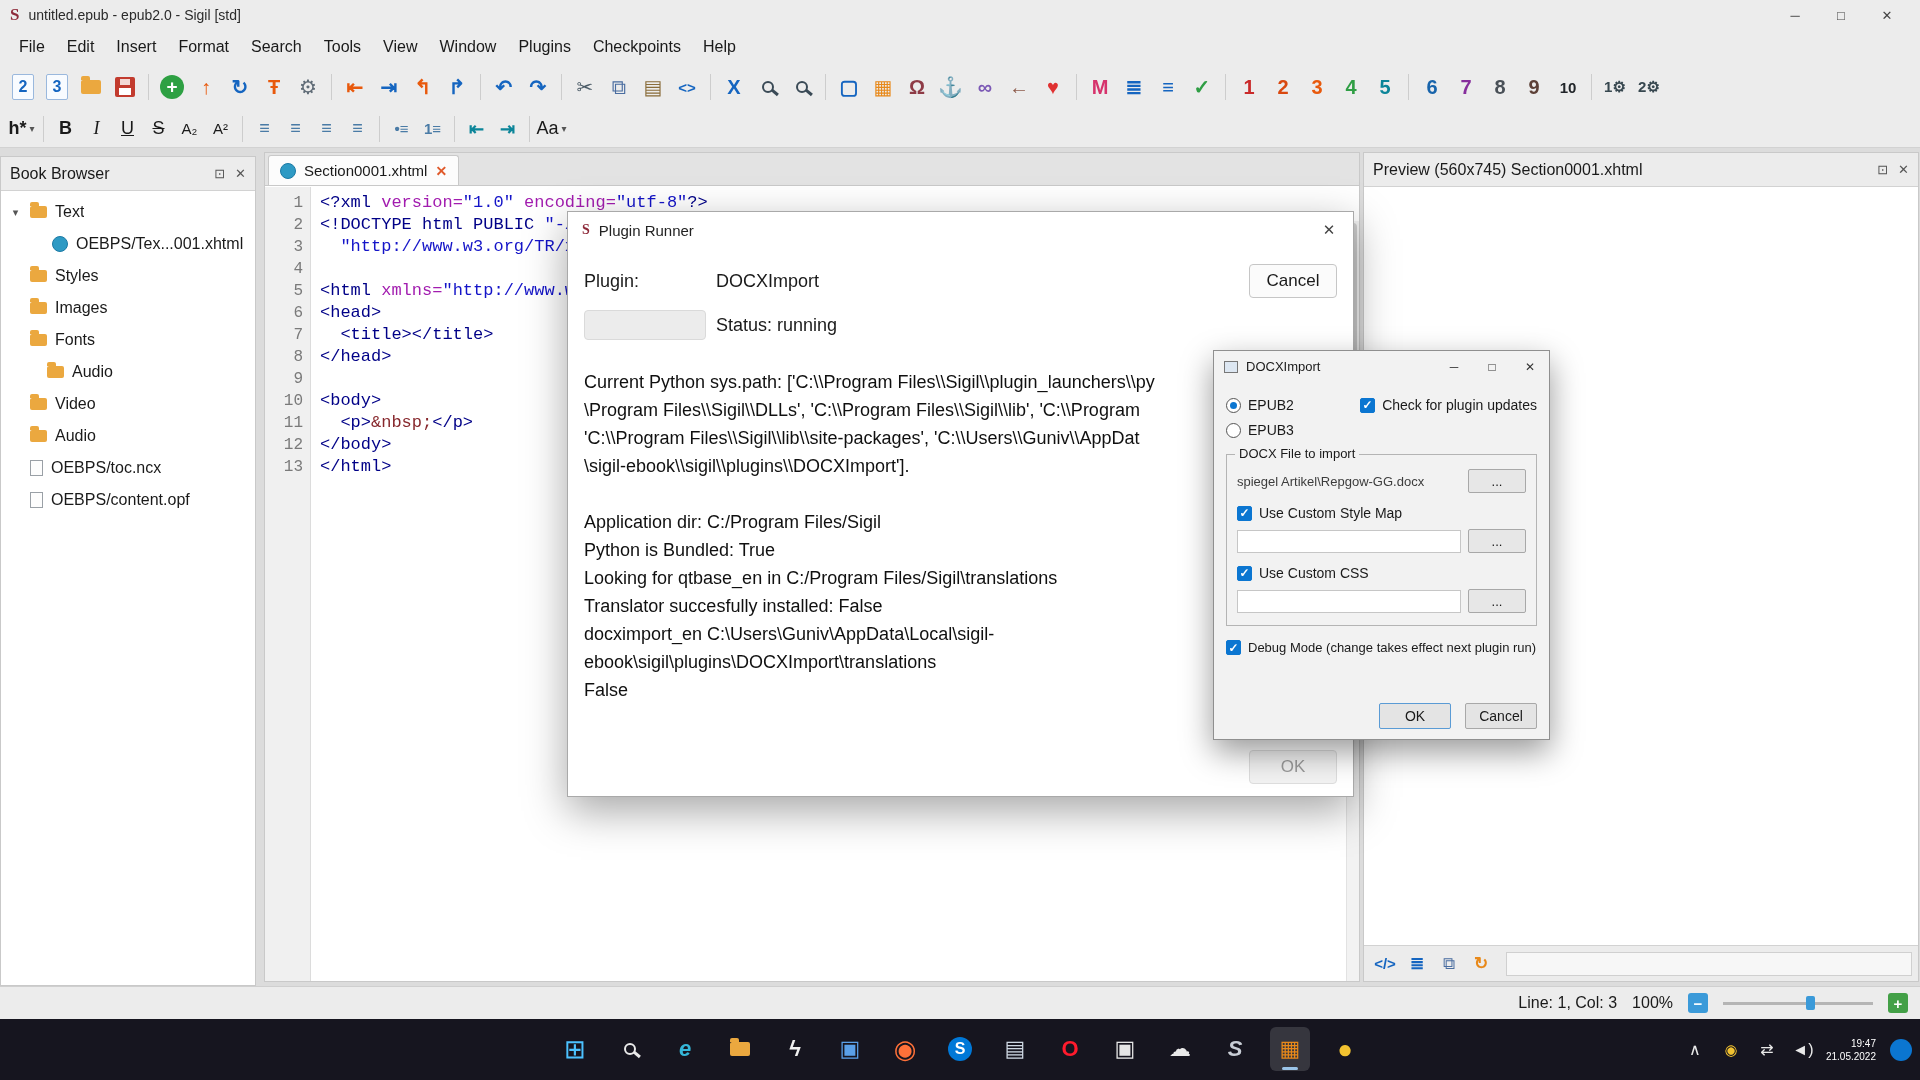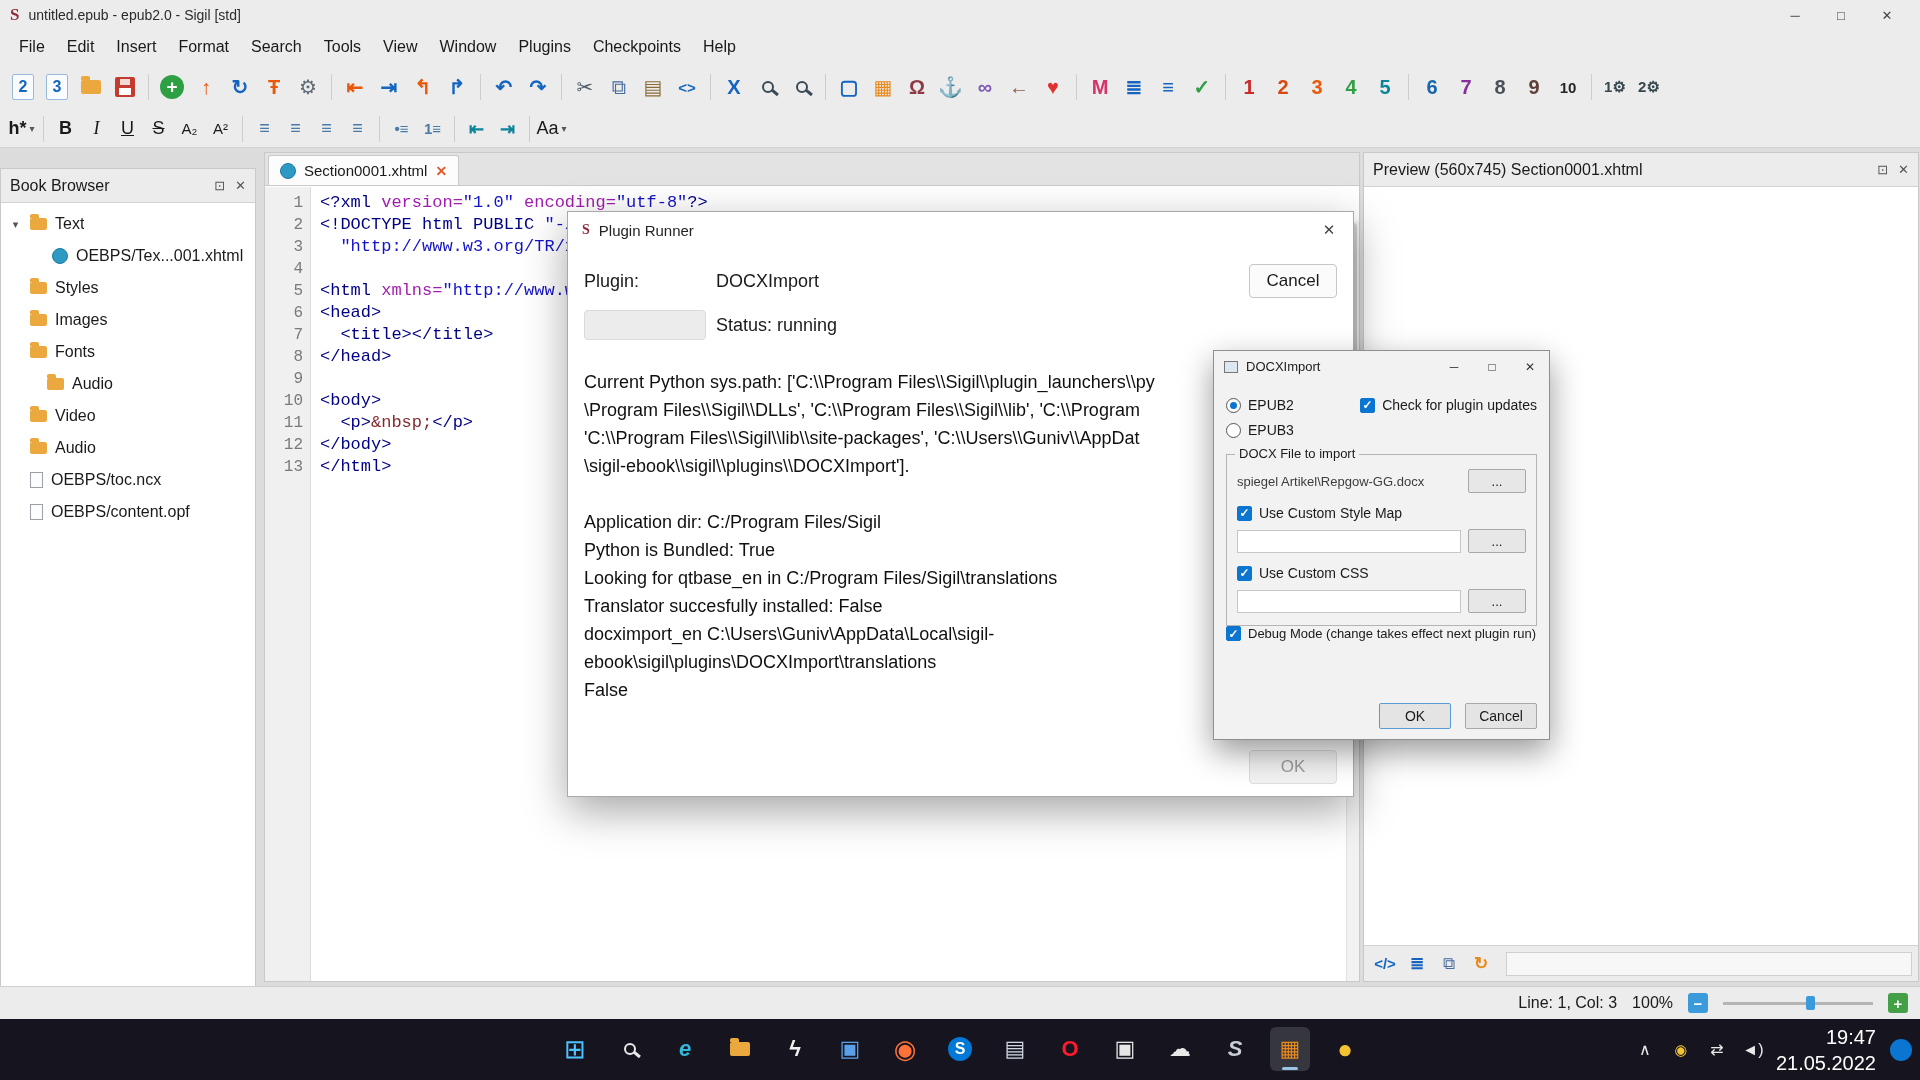--- a/index.html
+++ b/index.html
@@ -39,21 +39,21 @@
   .floppy-ico:before{content:"";position:absolute;top:2px;left:5px;width:10px;height:6px;background:#f3d9d5}
   .floppy-ico:after{content:"";position:absolute;bottom:2px;left:4px;width:12px;height:7px;background:#fff}
   .mag-ico{width:12px;height:12px;border:2px solid currentColor;border-radius:50%;position:relative;display:inline-block}
   .mag-ico:after{content:"";position:absolute;width:8px;height:2.5px;background:currentColor;right:-7px;bottom:-2px;transform:rotate(40deg)}
 
   
   .main{position:absolute;left:0;top:148px;width:1920px;height:838px;background:#dcdcdc}
   .panel-header{height:34px;background:#ececec;border-bottom:1px solid #d2d2d2;display:flex;align-items:center;padding:0 9px;font-size:16px}
   .ph-btns{margin-left:auto;display:flex;gap:10px;color:#555;font-size:13px}
 
-  .book-browser{position:absolute;left:0;top:20px;width:256px;height:830px;background:#fff;border:1px solid #c9c9c9}
+  .book-browser{position:absolute;left:0;top:8px;width:256px;height:830px;background:#fff;border:1px solid #c9c9c9}
   .tree{padding-top:5px}
   .tree-row{height:32px;display:flex;align-items:center;gap:8px;font-size:16px}
   .expander{width:13px;color:#555;font-size:11px;text-align:center;flex:none}
   .tree-f{width:17px;height:12px}
   .file-ico{width:13px;height:16px;background:#fdfdfd;border:1px solid #9aa0a6;display:inline-block}
   .html-ico{width:16px;height:16px;border-radius:50%;background:#2e9ac4;border:1px solid #1b7aa5;display:inline-block}
   .tree-label{white-space:nowrap;overflow:hidden;text-overflow:ellipsis}
 
   .editor{position:absolute;left:264px;top:4px;width:1096px;height:830px;background:#fff;border:1px solid #c9c9c9}
   .tabbar{height:33px;background:#e3e3e3;display:flex;align-items:flex-end;padding-left:3px;border-bottom:1px solid #c9c9c9}
@@ -84,21 +84,21 @@
 
   
   .taskbar{position:absolute;left:0;top:1019px;width:100%;height:61px;background:#16151f;z-index:30}
   .tb-center{position:absolute;left:50%;top:8px;transform:translateX(-50%);display:flex;gap:15px;align-items:center}
   .tb-app{width:40px;height:44px;border-radius:6px;display:flex;align-items:center;justify-content:center;font-size:22px;position:relative;color:#e9e9e9}
   .tb-app.active{background:rgba(255,255,255,.14)}
   .tb-app.active:after{content:"";position:absolute;bottom:1px;left:12px;width:16px;height:3px;background:#9ac4e8;border-radius:2px}
   .tb-app.b .g{font-weight:bold}.tb-app.it .g{font-style:italic}.tb-app.sm .g{font-size:16px}.tb-app.lg .g{font-size:26px}
   .tb-tray{position:absolute;right:8px;top:0;height:61px;display:flex;align-items:center;gap:10px;color:#e9e9e9}
   .tb-app.tray{width:26px;font-size:15px}
-  .tb-clock{text-align:right;font-size:20px;color:#fff;line-height:1.3}
+  .tb-clock{text-align:right;font-size:10px;color:#fff;line-height:1.3}
   .tb-badge{width:22px;height:22px;border-radius:50%;background:#0b76d1;margin-left:4px}
 
   
   .plugin-runner{position:absolute;left:567px;top:211px;width:787px;height:586px;background:#fff;border:1px solid #a9a9a9;box-shadow:0 14px 40px rgba(0,0,0,.35);z-index:10}
   .pr-title{height:36px;display:flex;align-items:center;gap:9px;padding:0 2px 0 14px;font-size:15px;color:#222}
   .pr-close{margin-left:auto;width:44px;text-align:center;color:#444;font-size:15px}
   .pr-body{padding:4px 16px 0 16px;font-size:18px;position:relative;height:548px}
   .pr-row{display:flex;align-items:center;margin-top:12px}
   .pr-label{width:132px}
   .pr-cancel{margin-left:auto;width:88px;height:34px;background:#fbfbfb;border:1px solid #c6c6c6;border-radius:4px;display:flex;align-items:center;justify-content:center;font-size:17px}
@@ -561,21 +561,21 @@
       </div>
       <div class="dx-row" style="margin-top:12px">
         <span class="cb on"></span>
         <span>Use Custom CSS</span>
       </div>
       <div class="dx-row" style="margin-top:8px">
         <span class="dx-input"></span>
         <span class="dx-browse">...</span>
       </div>
     </div>
-    <div class="dx-row" style="margin-top:0">
+    <div class="dx-row" style="margin-top:14px">
       <span class="cb on"></span>
       <span style="font-size:13px">Debug Mode (change takes effect next plugin run)</span>
     </div>
     <div class="dx-buttons">
       <span class="dx-btn primary">OK</span>
       <span class="dx-btn">Cancel</span>
     </div>
   </div>
 </div>
 

